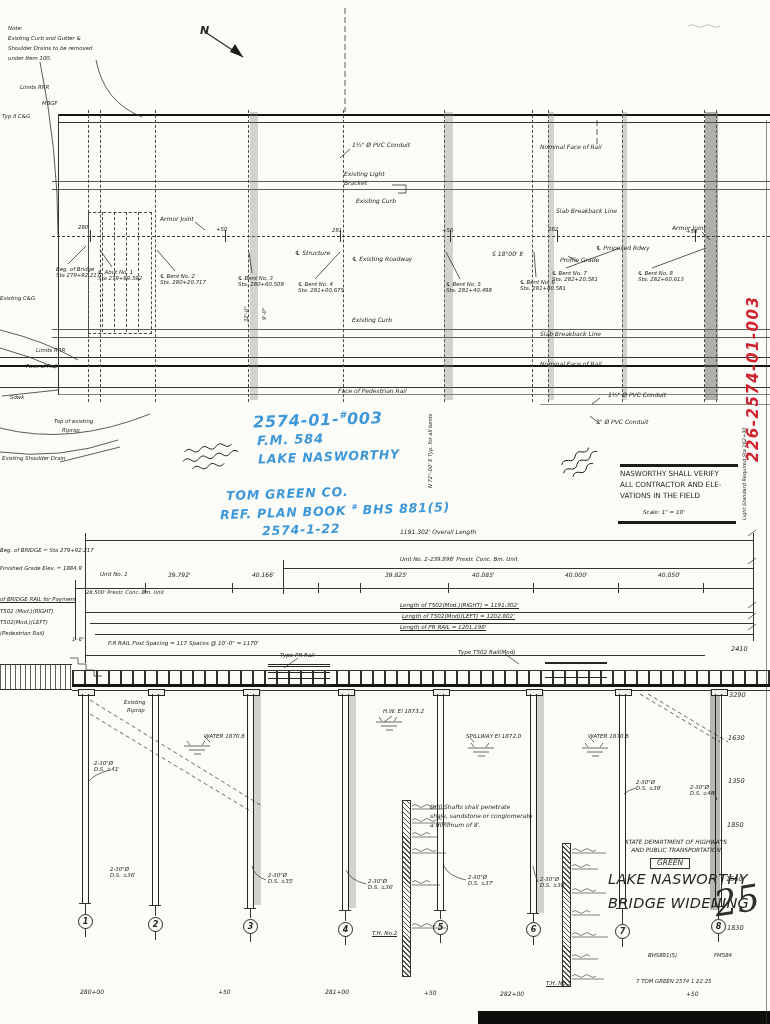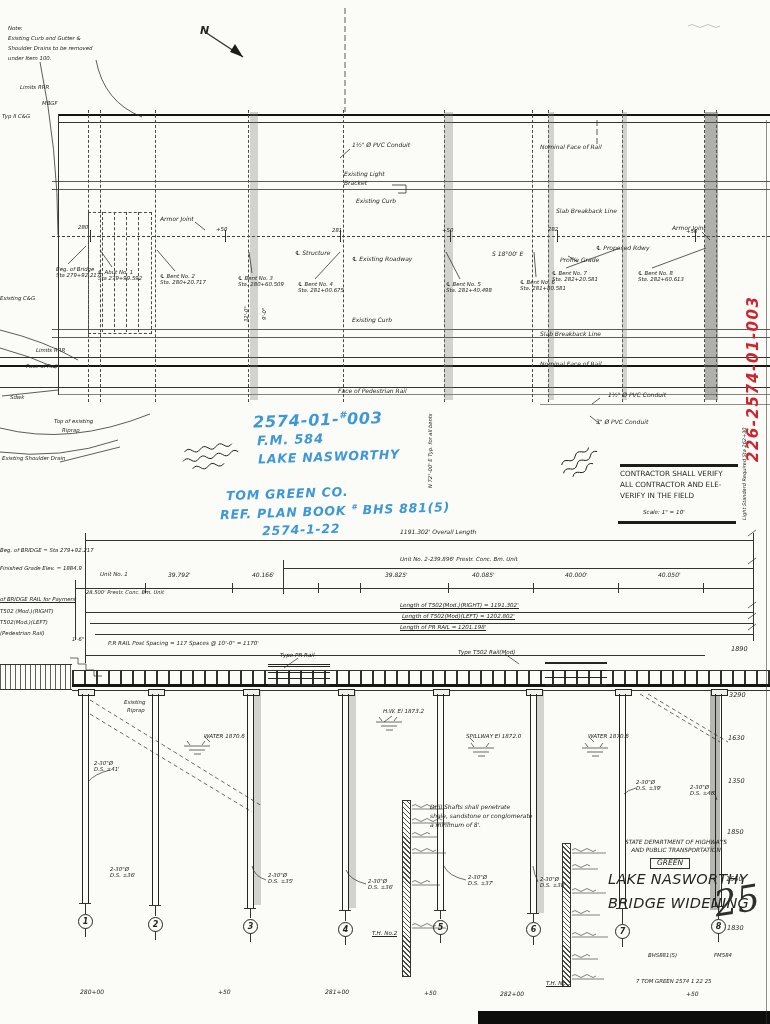--- a/index.html
+++ b/index.html
@@ -158,23 +158,23 @@
   <div class="blue" style="left:257px;top:432px;font-size:13px;">F.M. 584</div>
   <div class="blue" style="left:258px;top:449px;font-size:12.5px;">LAKE NASWORTHY</div>
   <div class="blue" style="left:226px;top:486px;font-size:12.5px;">TOM GREEN CO.</div>
   <div class="blue" style="left:220px;top:503px;font-size:12.5px;">
     <span>REF. PLAN BOOK</span> <sup>#</sup> <span>BHS 881(5)</span></div>
   <div class="blue" style="left:262px;top:522px;font-size:12.5px;">2574-1-22</div>
 
   <div class="vtx" style="left:744px;top:462px;font-size:15px;font-weight:bold;color:#d0232e;letter-spacing:1.5px;">226-2574-01-003</div>
 
   <div class="hl" style="left:620px;top:464px;width:118px;height:2.5px;background:#1c1c18;"></div>
-  <div class="lbl" style="left:620px;top:470px;font-size:7.2px;font-style:normal;">CONTRACTOR SHALL VERIFY</div>
+  <div class="lbl" style="left:620px;top:470px;font-size:7.2px;font-style:normal;">NASWORTHY SHALL VERIFY</div>
   <div class="lbl" style="left:620px;top:481px;font-size:7.2px;font-style:normal;">ALL CONTRACTOR AND ELE-</div>
-  <div class="lbl" style="left:620px;top:492px;font-size:7.2px;font-style:normal;">VERIFY IN THE FIELD</div>
+  <div class="lbl" style="left:620px;top:492px;font-size:7.2px;font-style:normal;">VATIONS IN THE FIELD</div>
   <div class="hl" style="left:618px;top:521px;width:118px;height:2.5px;background:#1c1c18;"></div>
   <div class="lbl t56" style="left:643px;top:509px;">Scale: 1" = 10'</div>
 
   <div class="hl" style="left:85px;top:540px;width:668px;height:1px;"></div>
   <div class="hl" style="left:283px;top:568px;width:470px;height:1px;"></div>
   <div class="hl" style="left:75px;top:588px;width:678px;height:1px;"></div>
   <div class="hl" style="left:85px;top:612px;width:668px;height:1px;"></div>
   <div class="hl" style="left:90px;top:623px;width:663px;height:1px;"></div>
   <div class="hl" style="left:95px;top:634px;width:658px;height:1px;"></div>
   <div class="hl" style="left:85px;top:655px;width:620px;height:1px;"></div>
@@ -319,25 +319,25 @@
 
   <div class="lbl t6" style="left:430px;top:804px;">Drill Shafts shall penetrate</div>
   <div class="lbl t6" style="left:430px;top:813px;">shale, sandstone or conglomerate</div>
   <div class="lbl t6" style="left:430px;top:822px;">a minimum of 8'.</div>
 
   <div class="hatchd" style="left:402px;top:800px;width:7px;height:175px;"></div>
   <div class="lbl t56 ul" style="left:372px;top:930px;">T.H. No.2</div>
   <div class="hatchd" style="left:562px;top:843px;width:7px;height:142px;"></div>
   <div class="lbl t56 ul" style="left:546px;top:980px;">T.H. No.3</div>
 
-  <div class="lbl t65" style="left:731px;top:646px;">1890</div>
+  <div class="lbl t65" style="left:731px;top:646px;">2410</div>
   <div class="lbl t65" style="left:729px;top:692px;">3290</div>
   <div class="lbl t65" style="left:728px;top:735px;">1630</div>
   <div class="lbl t65" style="left:728px;top:778px;">1350</div>
-  <div class="lbl t65" style="left:727px;top:822px;margin-top:7px;">1850</div>
+  <div class="lbl t65" style="left:727px;top:822px;">1850</div>
   <div class="lbl t65" style="left:726px;top:876px;">1560</div>
   <div class="lbl t65" style="left:727px;top:925px;">1830</div>
 
   <div class="lbl t6" style="left:80px;top:989px;">280+00</div>
   <div class="lbl t6" style="left:218px;top:989px;">+50</div>
   <div class="lbl t6" style="left:325px;top:989px;">281+00</div>
   <div class="lbl t6" style="left:424px;top:990px;">+50</div>
   <div class="lbl t6" style="left:500px;top:991px;">282+00</div>
   <div class="lbl t6" style="left:686px;top:991px;">+50</div>
 

